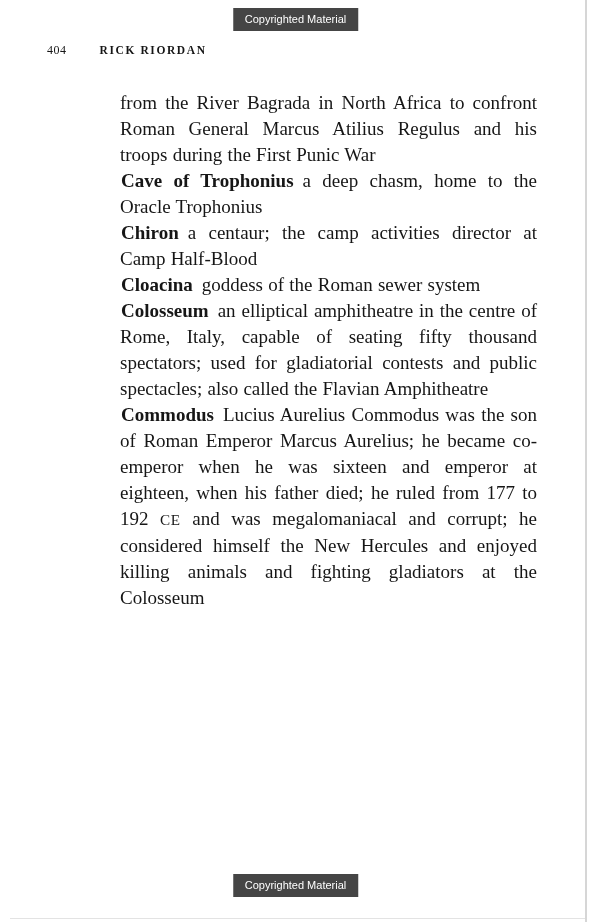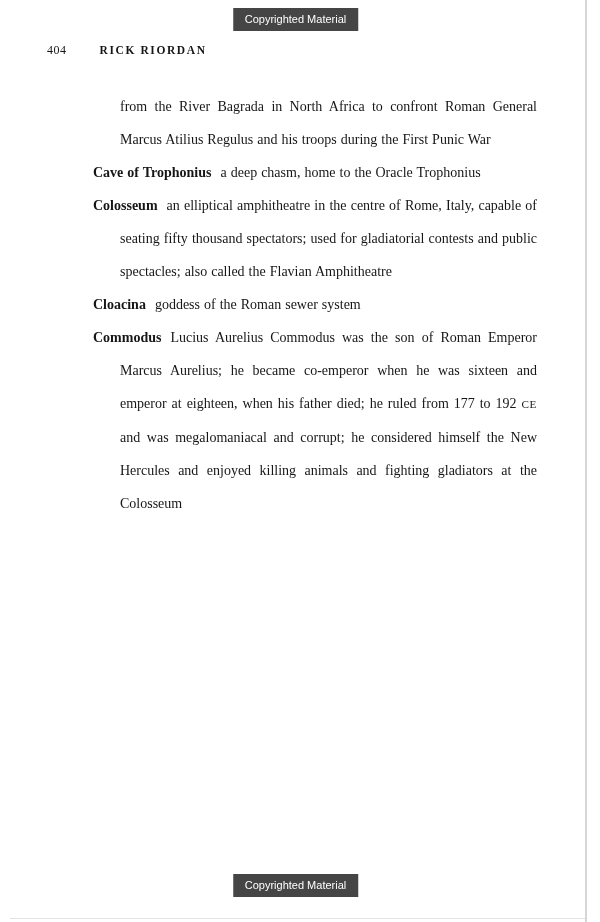--- a/index.html
+++ b/index.html
@@ -65,31 +65,31 @@
     letter-spacing: 1.6px;
   }
   .content {
     position: absolute;
     top: 90px;
     left: 93px;
     width: 444px;
   }
   p.entry {
     margin: 0;
-    font-size: 14px;
-    line-height: 33px;
+    font-size: 19px;
+    line-height: 26px;
     text-align: justify;
     padding-left: 27px;
     text-indent: -27px;
     word-spacing: 0.5px;
   }
   p.entry.continuation {
     text-indent: 0;
   }
-  .term { margin-right: 9px; }
+  .term { margin-right: 9px; margin-left: 28px; }
   .seg-bold { font-weight: bold; }
   .seg-italic { font-style: italic; }
   .seg-bolditalic { font-weight: bold; font-style: italic; }
   .seg-smallcaps { font-size: 0.8em; letter-spacing: 0.6px; }
   .seg-normal { }
 </style>
 </head>
 <body>
 
 <div class="page">
@@ -99,22 +99,23 @@
   </div>
 
   <div class="running-head">
     <span class="page-number">404</span>
     <span class="running-title">RICK RIORDAN</span>
   </div>
 
   <div class="content">
       <p class="entry continuation"><span><span class="seg-normal">from the River Bagrada in North Africa to confront Roman General Marcus Atilius Regulus and his troops during the First Punic War</span></span></p>
       <p class="entry"><span class="term"><span class="seg-bold">Cave of Trophonius</span></span><span><span class="seg-normal">a deep chasm, home to the Oracle Trophonius</span></span></p>
+      <p class="entry"><span class="term"><span class="seg-bold">Chiron</span></span><span><span class="seg-normal">a centaur; the camp activities director at Camp Half-Blood</span></span></p>
+      <p class="entry"><span class="term"><span class="seg-bold">Cloacina</span></span><span><span class="seg-normal">goddess of the Roman sewer system</span></span></p>
       <p class="entry"><span class="term"><span class="seg-bold">Colosseum</span></span><span><span class="seg-normal">an elliptical amphitheatre in the centre of Rome, Italy, capable of seating fifty thousand spectators; used for gladiatorial contests and public spectacles; also called the Flavian Amphitheatre</span></span></p>
-      <p class="entry"><span class="term"><span class="seg-bold">Cloacina</span></span><span><span class="seg-normal">goddess of the Roman sewer system</span></span></p>
       <p class="entry"><span class="term"><span class="seg-bold">Commodus</span></span><span><span class="seg-normal">Lucius Aurelius Commodus was the son of Roman Emperor Marcus Aurelius; he became co-emperor when he was sixteen and emperor at eighteen, when his father died; he ruled from 177 to 192 </span><span class="seg-smallcaps">CE</span><span class="seg-normal"> and was megalomaniacal and corrupt; he considered himself the New Hercules and enjoyed killing animals and fighting gladiators at the Colosseum</span></span></p>
     </div>
 
   <div class="banner bottom">
     <span>Copyrighted Material</span>
   </div>
 
   <div class="page-edge-right"></div>
   <div class="page-edge-bottom"></div>
 </div>

